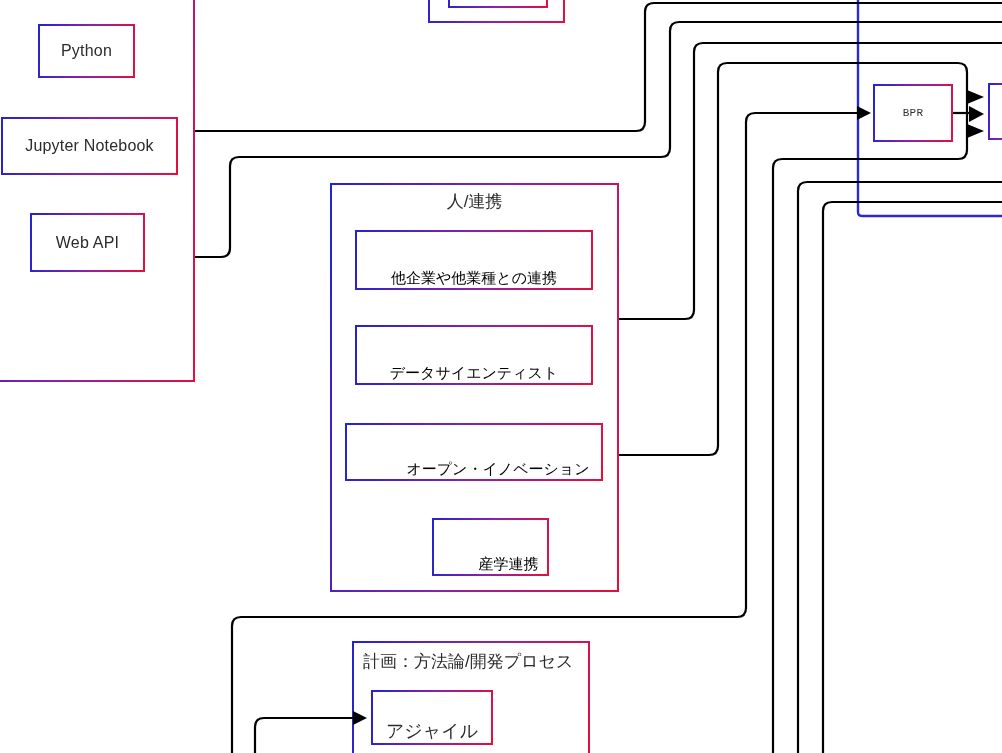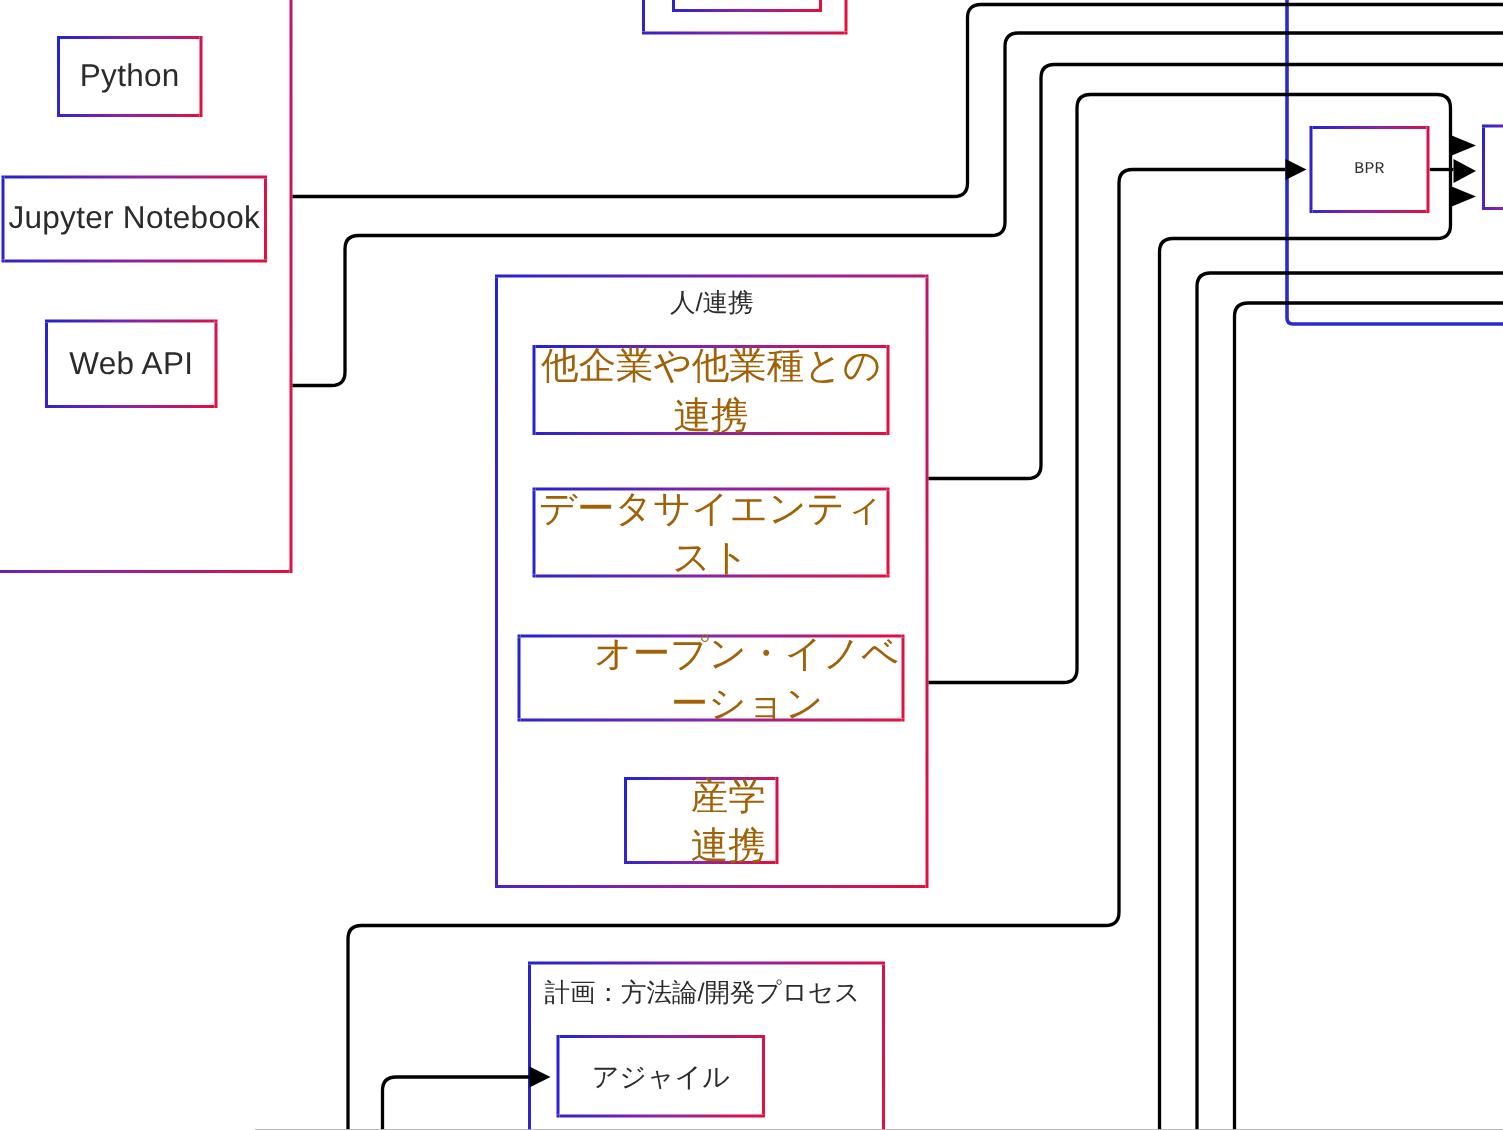--- a/index.html
+++ b/index.html
@@ -18,22 +18,22 @@
     box-sizing:border-box;
     background:transparent;
   }
   .node{
     display:flex;align-items:center;justify-content:center;
     background:#fff;
     text-align:center;
     z-index:3;
   }
   .group{z-index:1;}
-  .lat{font-size:21px;letter-spacing:.2px;color:#2b2b2b;}
-  .jp{font-size:25px;color:#a16207;}
+  .lat{font-size:16px;letter-spacing:.2px;color:#2b2b2b;}
+  .jp{font-size:15px;color:#000000;align-items:flex-end;}
   .jp-small{font-size:18px;color:#2b2b2b;}
   .group-title{
     position:absolute;top:5px;left:0;right:0;
     text-align:center;font-size:17px;color:#2b2b2b;
   }
   .plan-title{
     position:absolute;top:7px;left:9px;
     font-size:17px;color:#2b2b2b;white-space:nowrap;
   }
   #connectors{position:absolute;left:0;top:0;z-index:2;}
@@ -98,25 +98,25 @@
 
   <div class="grad-border node jp" style="left:355px;top:230px;width:238px;height:60px;">
     <span>他企業や他業種との連携</span>
   </div>
   <div class="grad-border node jp" style="left:355px;top:325px;width:238px;height:60px;border-radius:13px;">
     <span>データサイエンティスト</span>
   </div>
   <div class="grad-border node jp" style="left:345px;top:423px;width:258px;height:58px;padding-left:48px;">
     <span>オープン・イノベーション</span>
   </div>
-  <div class="grad-border node jp" style="left:416px;top:518px;width:103px;height:58px;padding-left:36px;">
+  <div class="grad-border node jp" style="left:432px;top:518px;width:117px;height:58px;padding-left:36px;">
     <span>産学連携</span>
   </div>
 
-  <div class="grad-border node jp-small" style="left:371px;top:690px;width:139px;height:55px;">
+  <div class="grad-border node jp-small" style="left:371px;top:690px;width:122px;height:55px;align-items:flex-end;">
     <span>アジャイル</span>
   </div>
 
   <div class="grad-border node lat" style="left:873px;top:84px;width:80px;height:58px;font-size:11px;color:#333;font-family:Liberation Mono, monospace;">
     <span>BPR</span>
   </div>
   <div class="grad-border node" style="left:988px;top:83px;width:34px;height:57px;"></div>
 
 </div>
 

